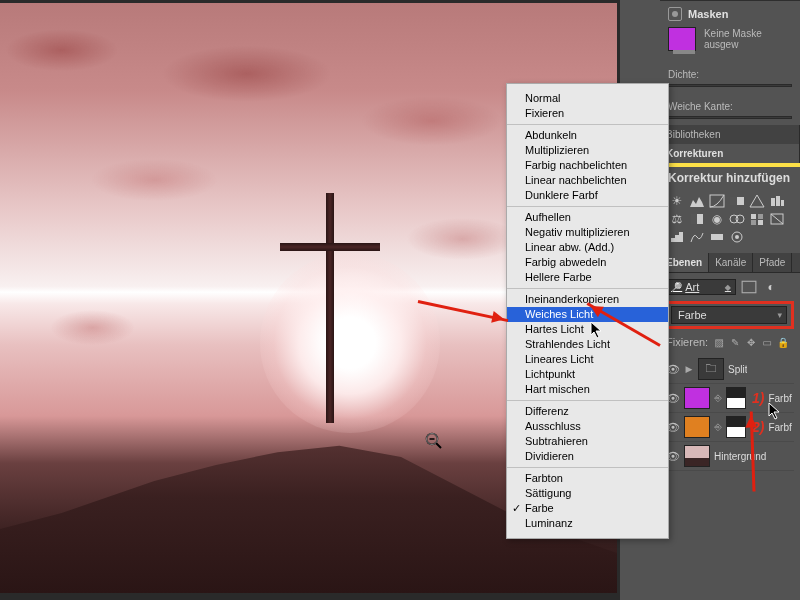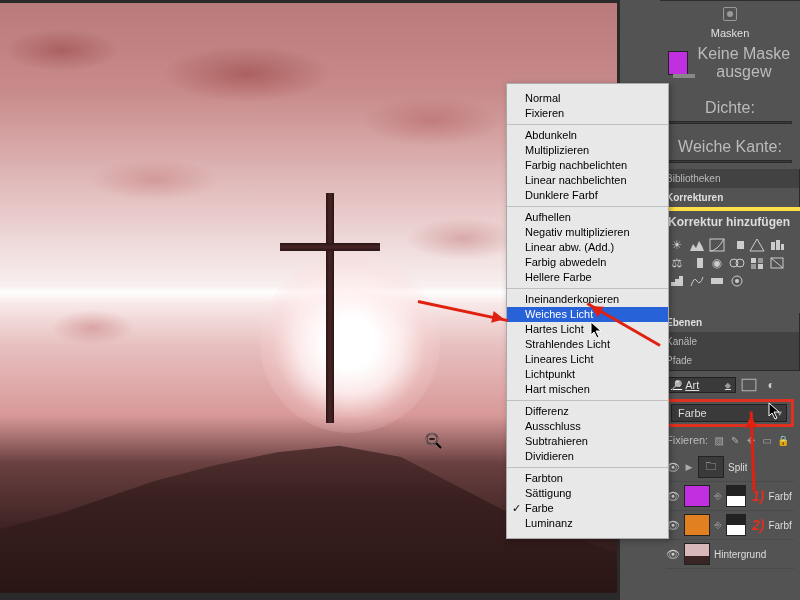--- a/index.html
+++ b/index.html
@@ -34,36 +34,36 @@
   .menu-group { border-top: 1px solid #c0c0c0; padding: 3px 0; }
   .menu-group:first-child { border-top: none; }
   .menu-item { padding: 1px 18px 1px 18px; color: #000; cursor: default; position: relative; line-height: 13px; }
   .menu-item.highlighted { background: #2862d9; color: #fff; }
   .menu-item.checked::before { content: "✓"; position: absolute; left: 5px; }
   .menu-cursor { position: absolute; left: 590px; top: 321px; pointer-events: none; }
 
   
   .right-panel { position: absolute; right: 0; top: 0; width: 140px; height: 600px; background: #535353; color: #ccc; }
   .section { border-top: 1px solid #2e2e2e; padding: 6px 8px; }
-  .section-title { color: #e0e0e0; font-weight: normal; margin-bottom: 4px; display: flex; align-items: center; gap: 6px; flex-direction: column; }
+  .section-title { color: #e0e0e0; font-weight: bold; margin-bottom: 4px; display: flex; align-items: center; gap: 6px; }
   .mask-row { display: flex; align-items: center; gap: 8px; margin: 6px 0; }
   .mask-swatch { width: 30px; height: 24px; background: #c030e0; border: 1px solid #222; position: relative; }
   .mask-swatch::after { content: ""; position: absolute; left: 4px; bottom: -4px; width: 22px; height: 4px; background: #888; }
-  .label-sm { color: #bbb; font-size: 16px; text-align: center; }
+  .label-sm { color: #bbb; font-size: 10px; }
   .slider-track { height: 3px; background: #3a3a3a; border: 1px solid #2a2a2a; margin-top: 4px; width: 100%; }
 
   .tabs { display: flex; background: #424242; border-bottom: 4px solid #fde047; flex-direction: column; }
   .tab { padding: 4px 6px; color: #bbb; font-size: 10px; border-right: 1px solid #2a2a2a; }
   .tab.active { background: #535353; color: #e0e0e0; font-weight: bold; }
   .adjust-title { padding: 4px 8px; color: #ddd; font-weight: bold; font-size: 12px; }
   .icon-grid { display: flex; flex-wrap: wrap; gap: 2px; padding: 4px 8px; }
   .adj-icon { width: 18px; height: 16px; display: flex; align-items: center; justify-content: center; color: #ccc; font-size: 12px; }
   .adj-icon svg { width: 16px; height: 14px; }
 
-  .layers-tabs { display: flex; background: #424242; border-bottom: 1px solid #2a2a2a; margin-top: 20px; flex-direction: column; }
+  .layers-tabs { display: flex; background: #424242; border-bottom: 1px solid #2a2a2a; margin-top: 4px; }
   .layers-body { padding: 6px; }
   .type-row { display: flex; align-items: center; gap: 4px; margin-bottom: 6px; }
   .type-select { background: #3a3a3a; border: 1px solid #222; color: #ddd; padding: 1px 4px; width: 70px; height: 16px; display: flex; align-items: center; text-decoration: underline; }
   .type-select::before { content: "🔎"; font-size: 9px; margin-right: 3px; filter: grayscale(1) brightness(1.4); }
   .blend-field { border: 3px solid #e03020; padding: 2px; }
   .blend-select { background: #3a3a3a; border: 1px solid #222; color: #ddd; width: 116px; height: 18px; display: flex; align-items: center; padding: 0 6px; position: relative; }
   .blend-select::after { content: "▾"; position: absolute; right: 4px; color: #999; font-size: 9px; }
   .lock-row { display: flex; align-items: center; gap: 4px; margin-top: 6px; color: #bbb; font-size: 10px; }
   .lock-icons { display: flex; gap: 2px; }
   .lock-ic { width: 14px; height: 14px; display: flex; align-items: center; justify-content: center; font-size: 10px; color: #aaa; }

